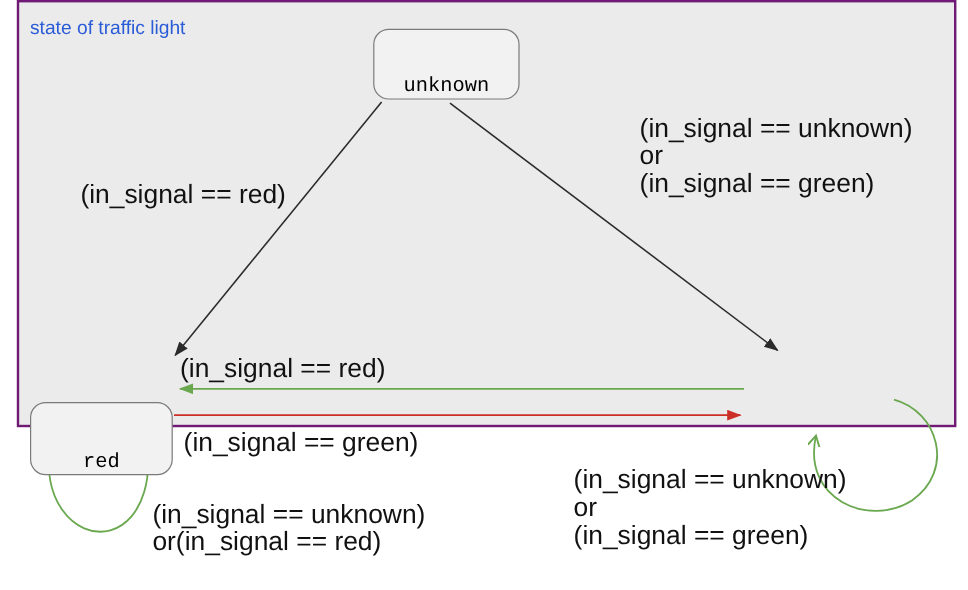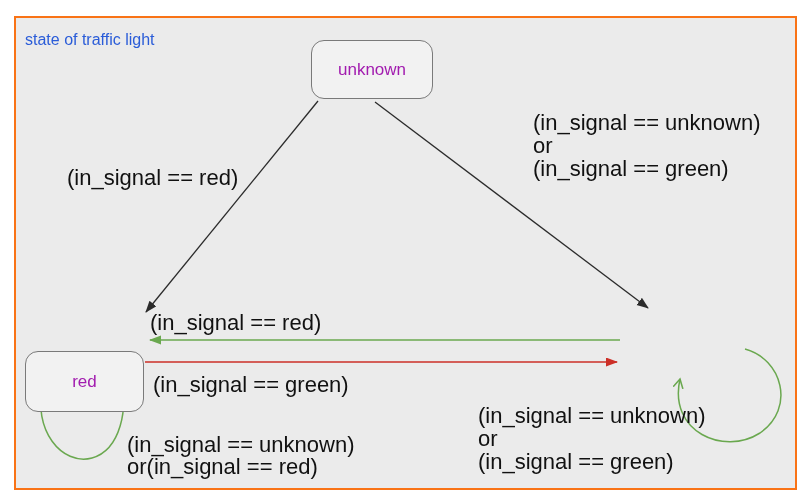--- a/index.html
+++ b/index.html
@@ -13,26 +13,26 @@
   }
   .canvas {
     position: relative;
     width: 807px;
     height: 492px;
     background: #ffffff;
   }
   .panel {
     position: absolute;
     left: 14px;
-    top: 16px;
+    top: 0;
     width: 783px;
-    height: 474px;
+    height: 356px;
     box-sizing: border-box;
     background: #ebebeb;
-    border: 2px solid #f97316;
+    border: 2px solid #701a75;
   }
   .diagram-svg {
     position: absolute;
     left: 0;
     top: 0;
     width: 779px;
     height: 470px;
   }
   .title {
     position: absolute;
@@ -43,24 +43,25 @@
     line-height: 22px;
     white-space: nowrap;
   }
   .state {
     position: absolute;
     box-sizing: border-box;
     background: #f2f2f2;
     border: 1.5px solid #7a7a7a;
     border-radius: 13px;
     display: flex;
-    align-items: center;
+    align-items: flex-end;
     justify-content: center;
-    color: #a21caf;
+    color: #000000;
     font-size: 17px;
+    font-family: Liberation Mono, monospace;
   }
   .state.unknown { left: 295px; top: 22px;  width: 122px; height: 59px; }
   .state.red     { left: 9px;   top: 290px; width: 119px; height: 61px; margin-top: 43px; }
   .state.green   { left: 604px; top: 290px; width: 122px; height: 61px; }
   .lbl {
     position: absolute;
     color: #111111;
     font-size: 22px;
     line-height: 23px;
     white-space: nowrap;

